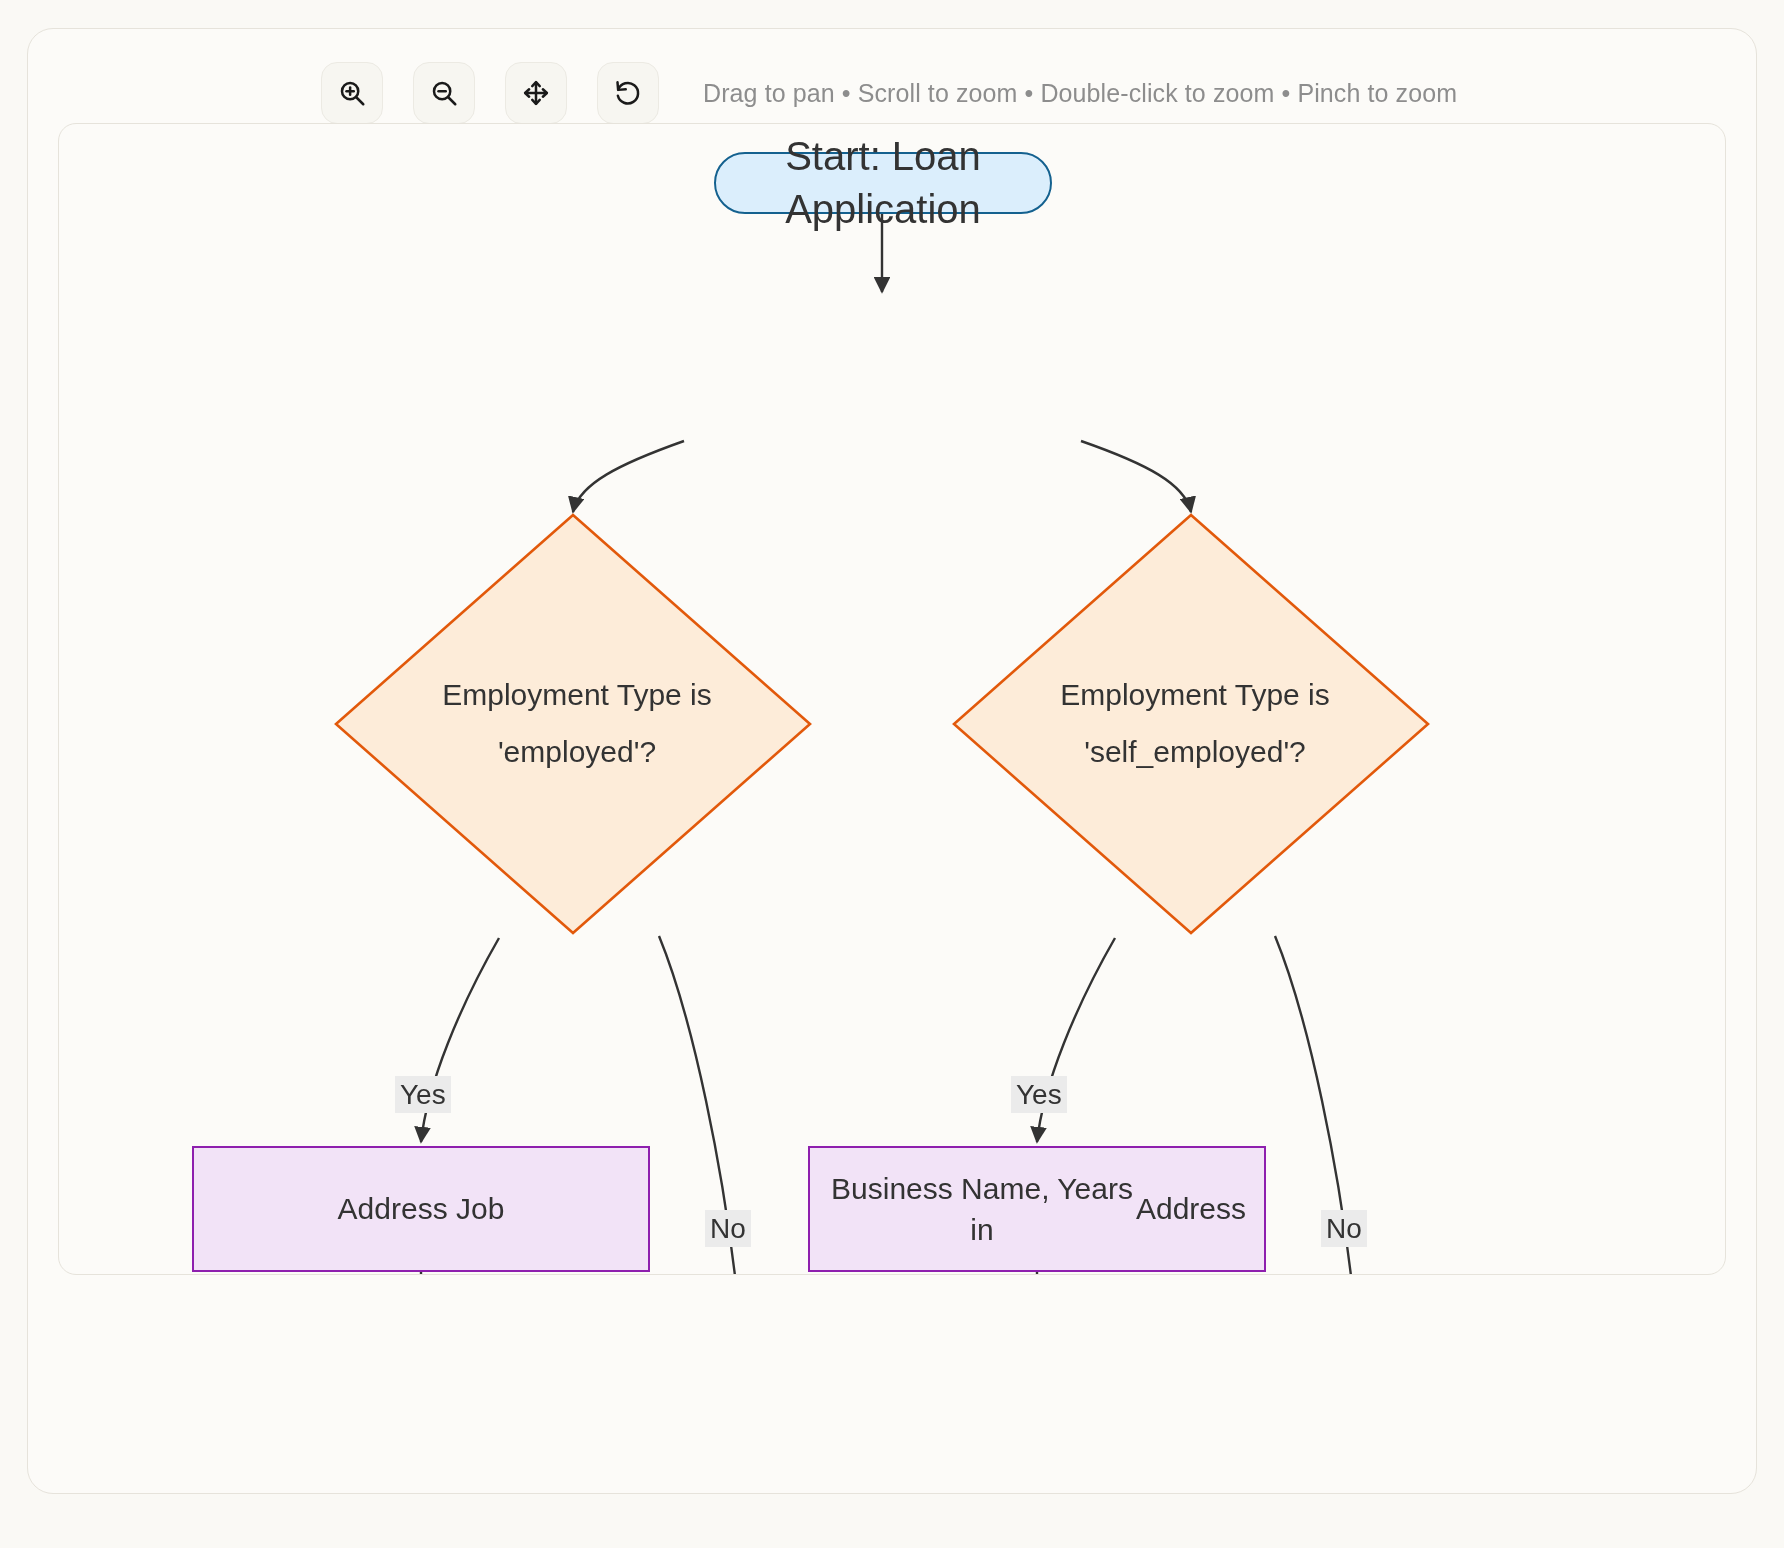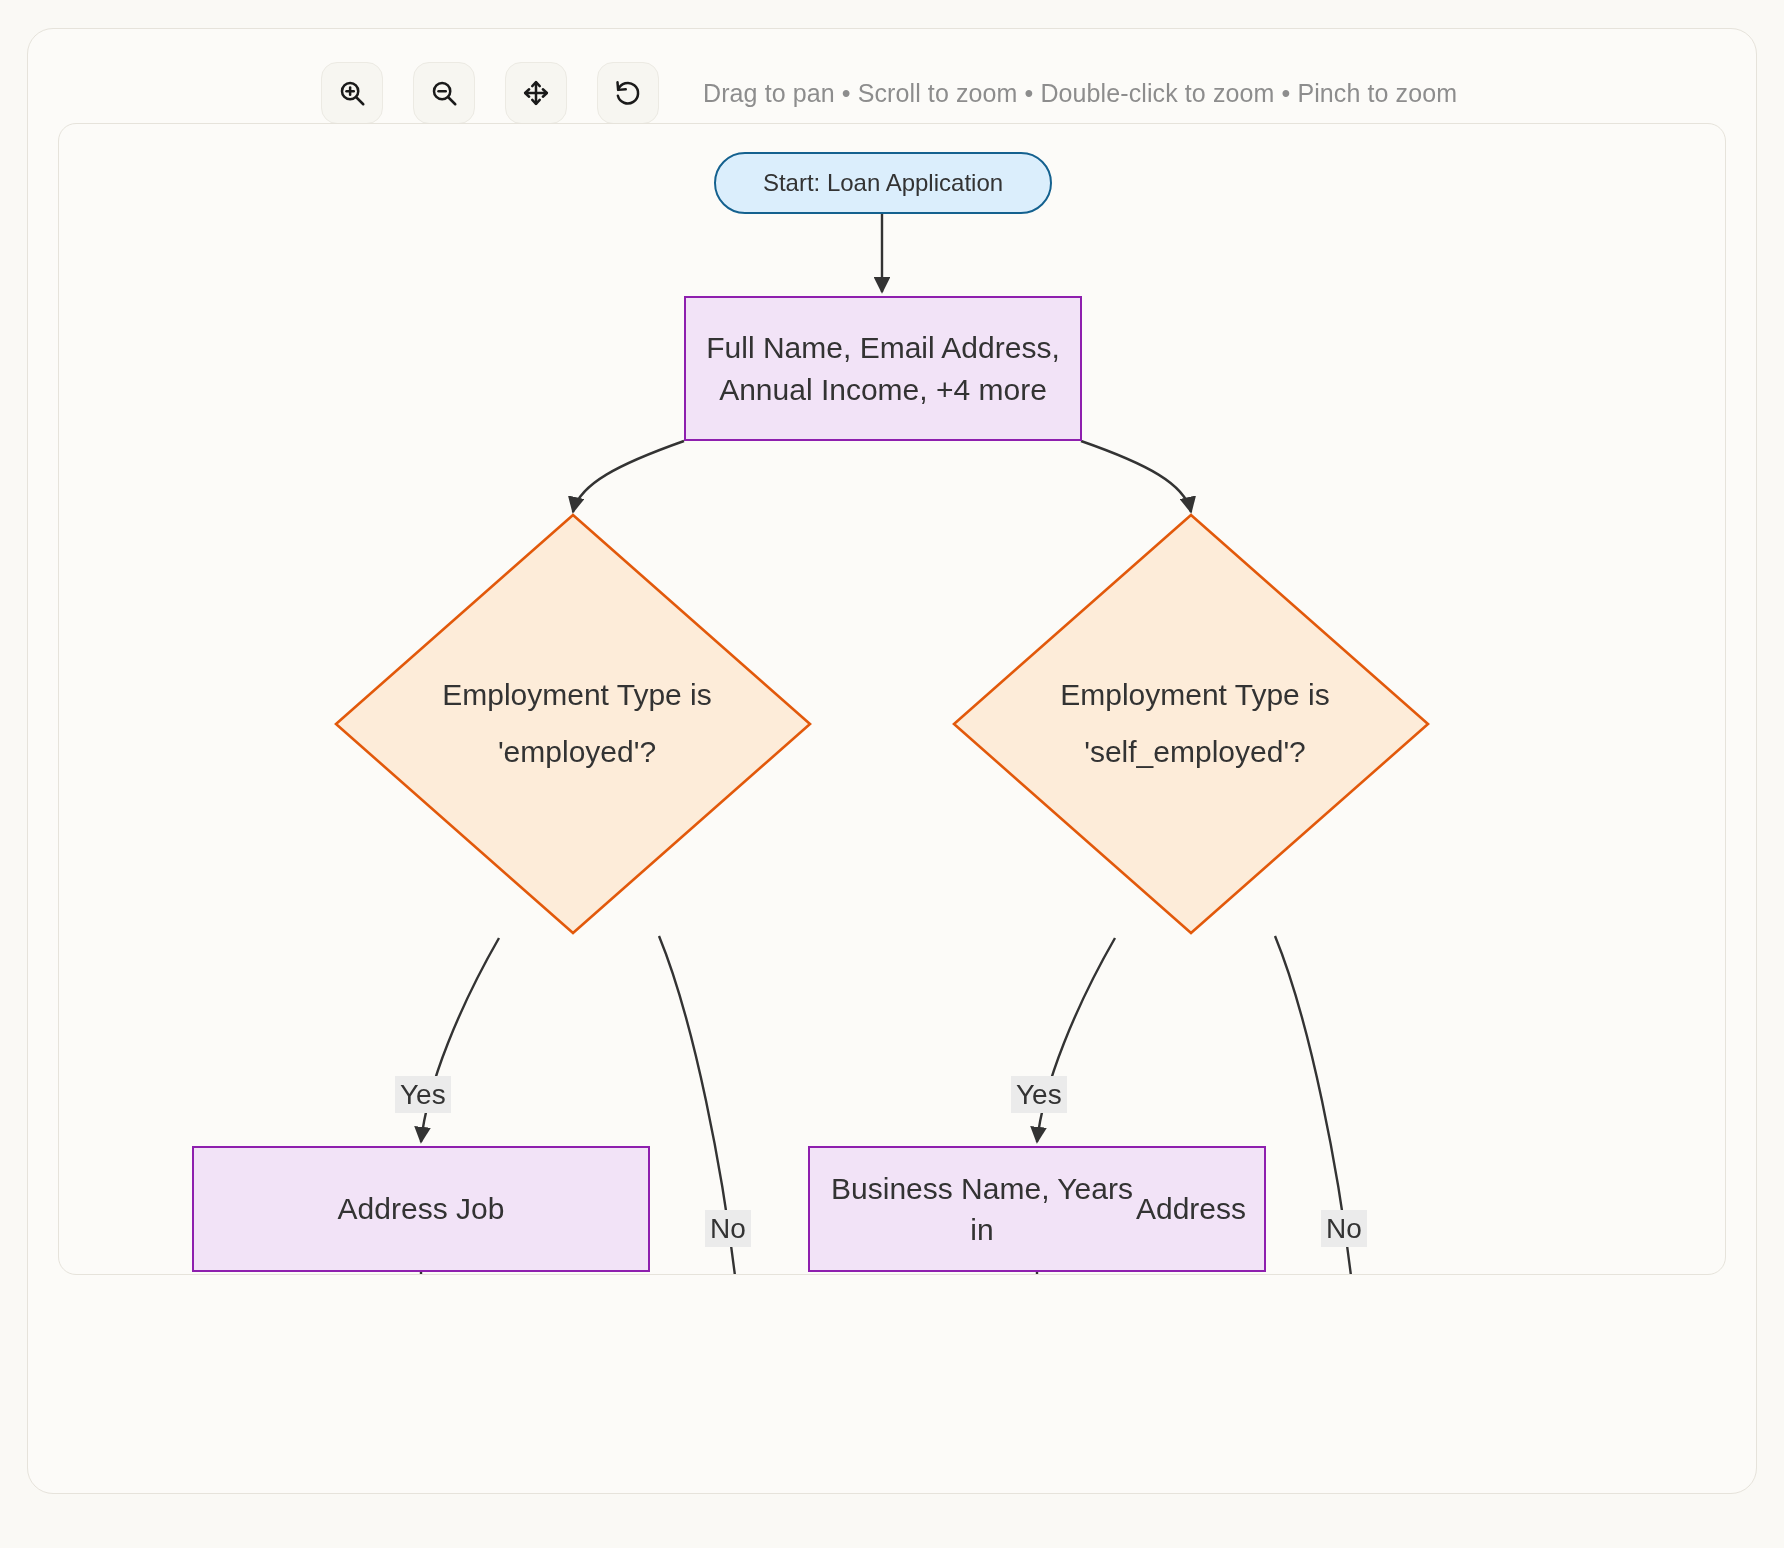--- a/index.html
+++ b/index.html
@@ -98,21 +98,21 @@
     align-items: center;
     justify-content: center;
     text-align: center;
     color: #333333;
     cursor: pointer;
   }
   .node-start {
     background: #dbeefc;
     border: 2.5px solid #14618f;
     border-radius: 40px;
-    font-size: 24px;
+    font-size: 40px;
     line-height: 1.32;
     padding: 0 26px;
   }
   .node-data {
     background: #f2e3f7;
     border: 2.5px solid #8e1fae;
     font-size: 30px;
     line-height: 1.38;
     padding: 0 18px;
   }
@@ -235,24 +235,20 @@
 
           <path d="M 362 1148 L 362 1152" stroke="#333333" stroke-width="2.4" fill="none"></path>
 
           <path d="M 978 1148 L 978 1152" stroke="#333333" stroke-width="2.4" fill="none"></path>
         </svg>
 
         <div class="node node-start" style="left:655px; top:28px; width:338px; height:62px;">
           <span>Start: Loan Application</span>
         </div>
 
-        <div class="node node-data" style="left:625px; top:172px; width:398px; height:145px; flex-direction:column;">
-          <span>Full Name, Email Address,</span>
-          <span>Annual Income, +4 more</span>
-        </div>
 
         <div class="node-decision-wrap" style="left:274px; top:388px; width:480px; height:424px;">
           <svg width="480" height="424" viewBox="0 0 480 424">
             <polygon points="240,3 477,212 240,421 3,212" fill="#fdecd9" stroke="#e2590b" stroke-width="2.6"></polygon>
           </svg>
           <div class="node-decision-label" style="flex-direction:column;">
             <span>Employment Type is</span>
             <span>'employed'?</span>
           </div>
         </div>

